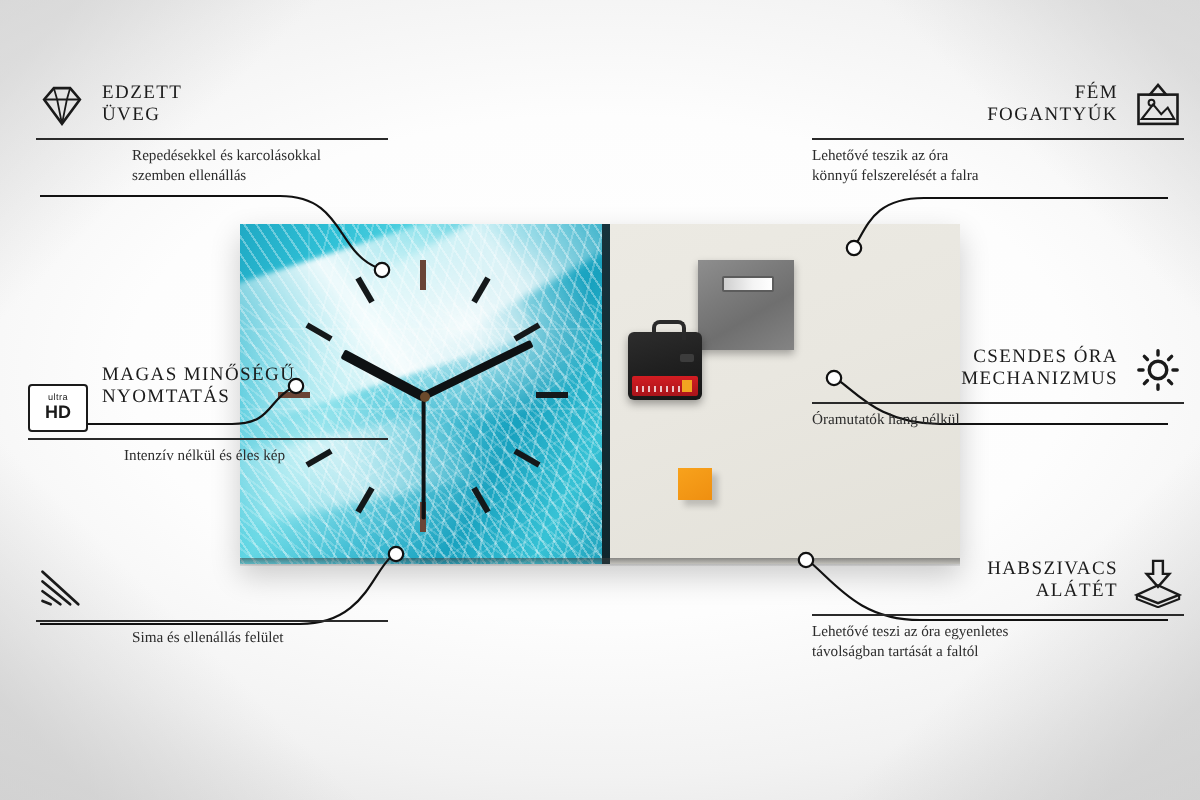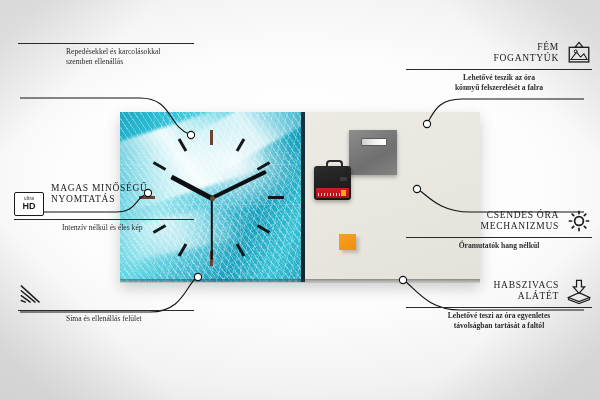--- a/index.html
+++ b/index.html
@@ -131,27 +131,27 @@
     font-size:7.6px;color:#2c2c2c;line-height:9.6px;margin-top:3px;white-space:pre-line;
   }
   .ico{width:26px;height:26px;flex:0 0 26px;display:block;}
   
   .left .f-head{justify-content:flex-start;}
   .left .f-title{text-align:left;}
   .left .f-desc{text-align:left;margin-left:48px;}
   
   .right .f-head{justify-content:flex-end;}
   .right .f-title{text-align:right;}
-  .right .f-desc{text-align:center;font-weight:bold;}
+  .right .f-desc{text-align:left;}
 
   #f-glass{left:18px;top:40px;width:176px;}
   #f-print{left:14px;top:172px;width:180px;}
   #f-edges{left:18px;top:281px;width:176px;}
   #f-handles{right:8px;top:40px;width:186px;}
-  #f-mech{right:8px;top:172px;width:186px;margin-top:36px;}
+  #f-mech{right:8px;top:172px;width:186px;}
   #f-foam{right:8px;top:278px;width:186px;}
 
   svg.lines{position:absolute;left:0;top:0;width:600px;height:400px;pointer-events:none;}
   .ln{fill:none;stroke:#111;stroke-width:1.1;}
   .dot{fill:#ffffff;stroke:#111;stroke-width:1.1;}
   .ultrahd{
     width:28px;height:22px;flex:0 0 28px;border:1.4px solid #1a1a1a;border-radius:2px;
     display:flex;flex-direction:column;align-items:center;justify-content:center;
     background:#fff;line-height:1;margin-top:20px;
   }
@@ -232,20 +232,28 @@
     <circle class="dot" cx="427" cy="124" r="3.6"></circle>
 
     <path class="ln" d="M584,212 L470,212 C440,212 428,196 419,190"></path>
     <circle class="dot" cx="417" cy="189" r="3.6"></circle>
 
     <path class="ln" d="M584,310 L460,310 C430,310 418,292 405,281"></path>
     <circle class="dot" cx="403" cy="280" r="3.6"></circle>
   </svg>
 
   <div class="feature left" id="f-glass">
+    <div class="f-head">
+      <svg class="ico" viewBox="0 0 32 32">
+        <path d="M5 12 L11 5 L21 5 L27 12 L16 27 Z" fill="none" stroke="#1a1a1a" stroke-width="1.6"></path>
+        <path d="M5 12 H27 M11 5 L13 12 L16 27 L19 12 L21 5 M13 12 L11 5 M19 12 L21 5" fill="none" stroke="#1a1a1a" stroke-width="1.1"></path>
+      </svg>
+      <div class="f-title">EDZETT
+ÜVEG</div>
+    </div>
     <div class="f-rule"></div>
     <div class="f-desc">Repedésekkel és karcolásokkal
 szemben ellenállás</div>
   </div>
 
   <div class="feature left" id="f-print">
     <div class="f-head">
       <div class="ultrahd">
         <span class="u1">ultra</span>
         <span class="u2">HD</span>

